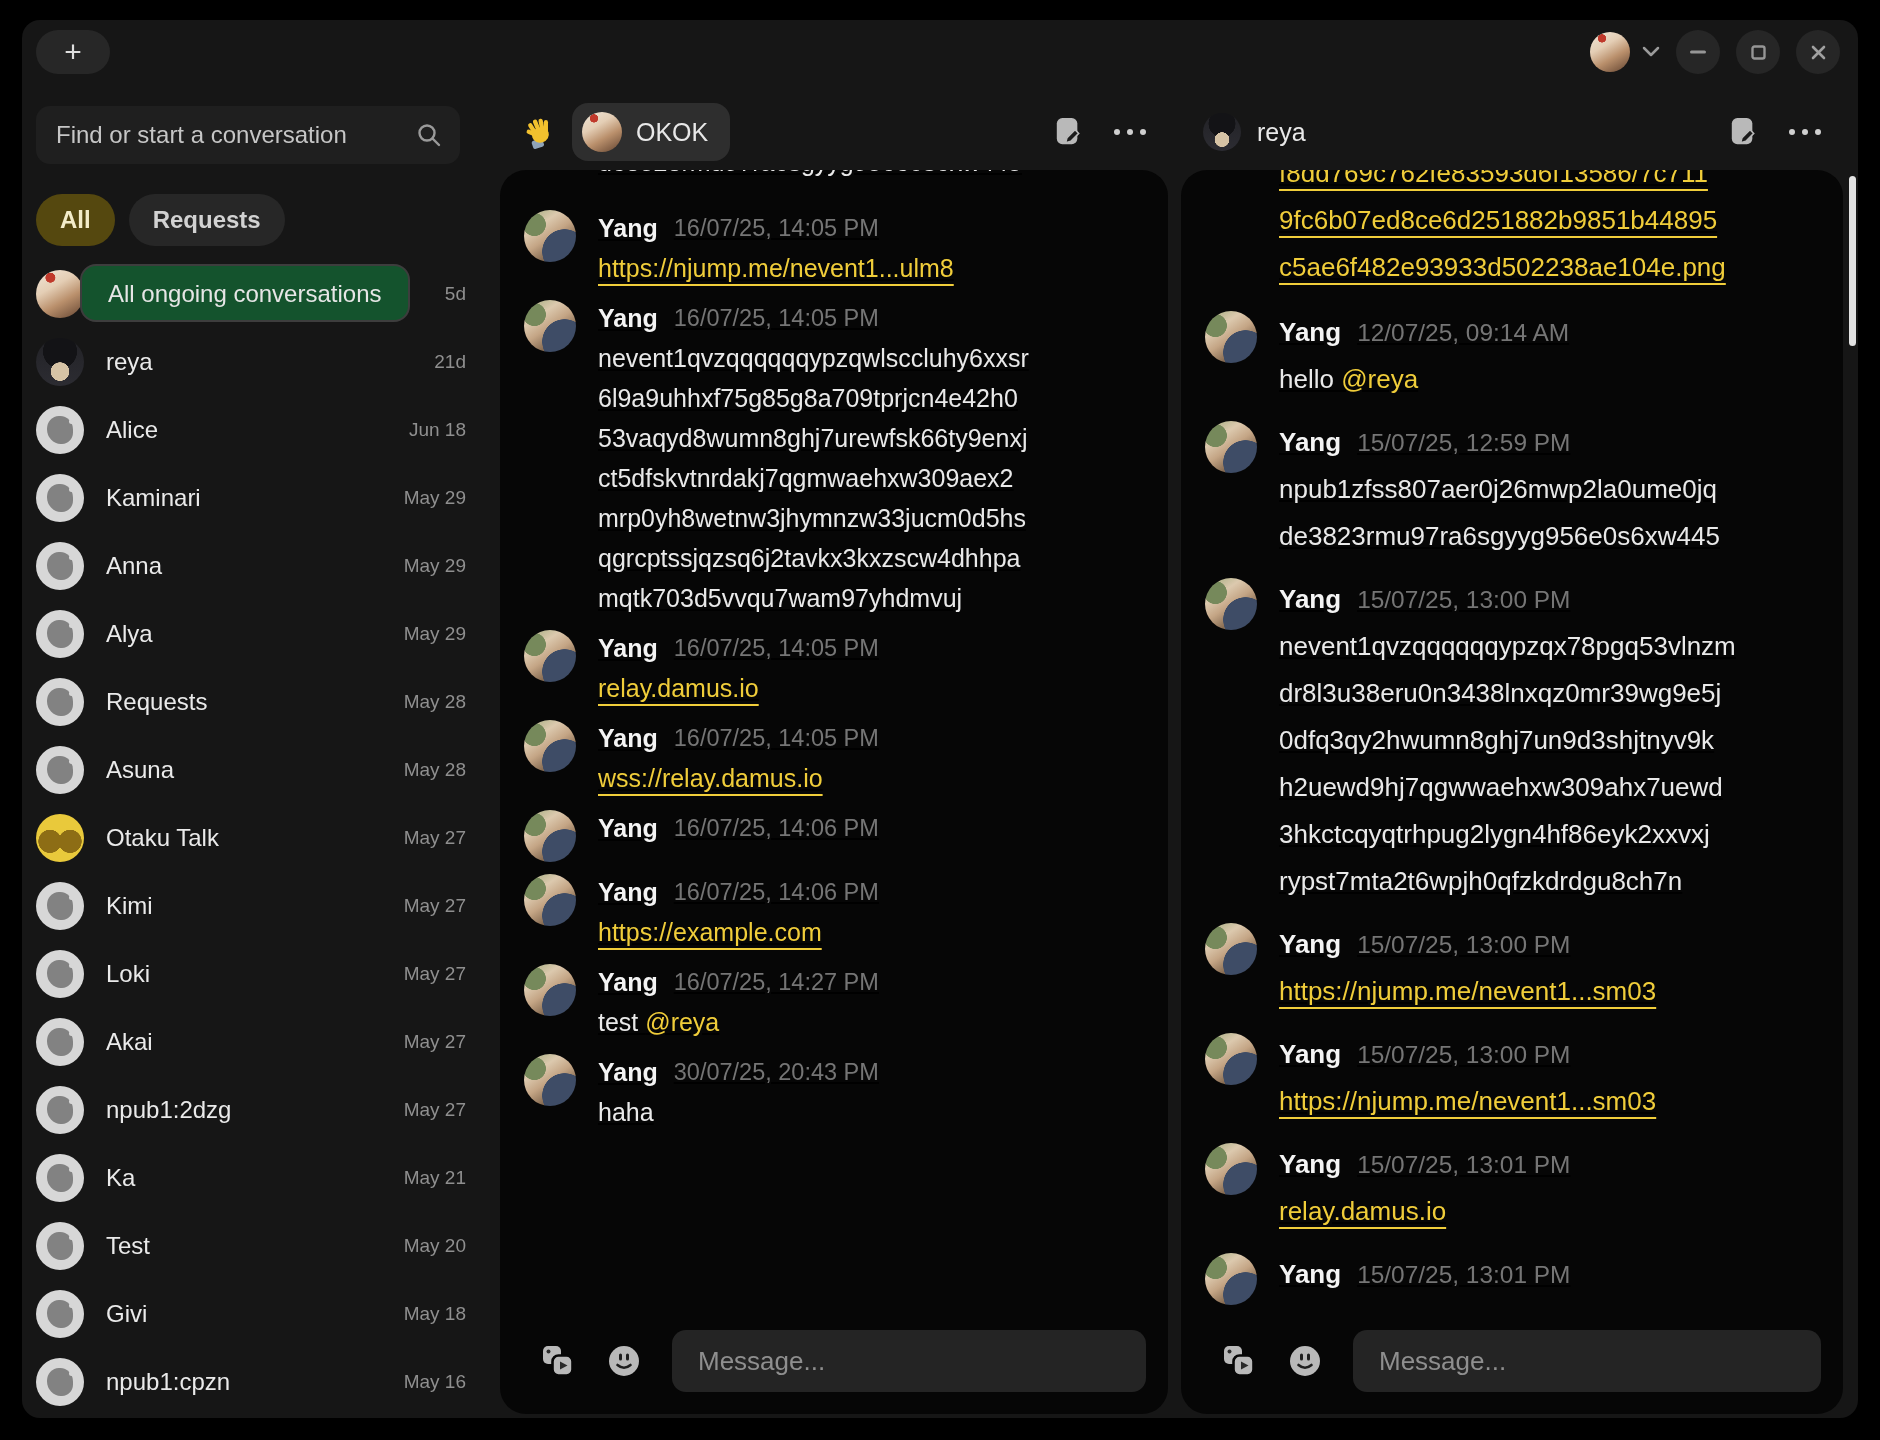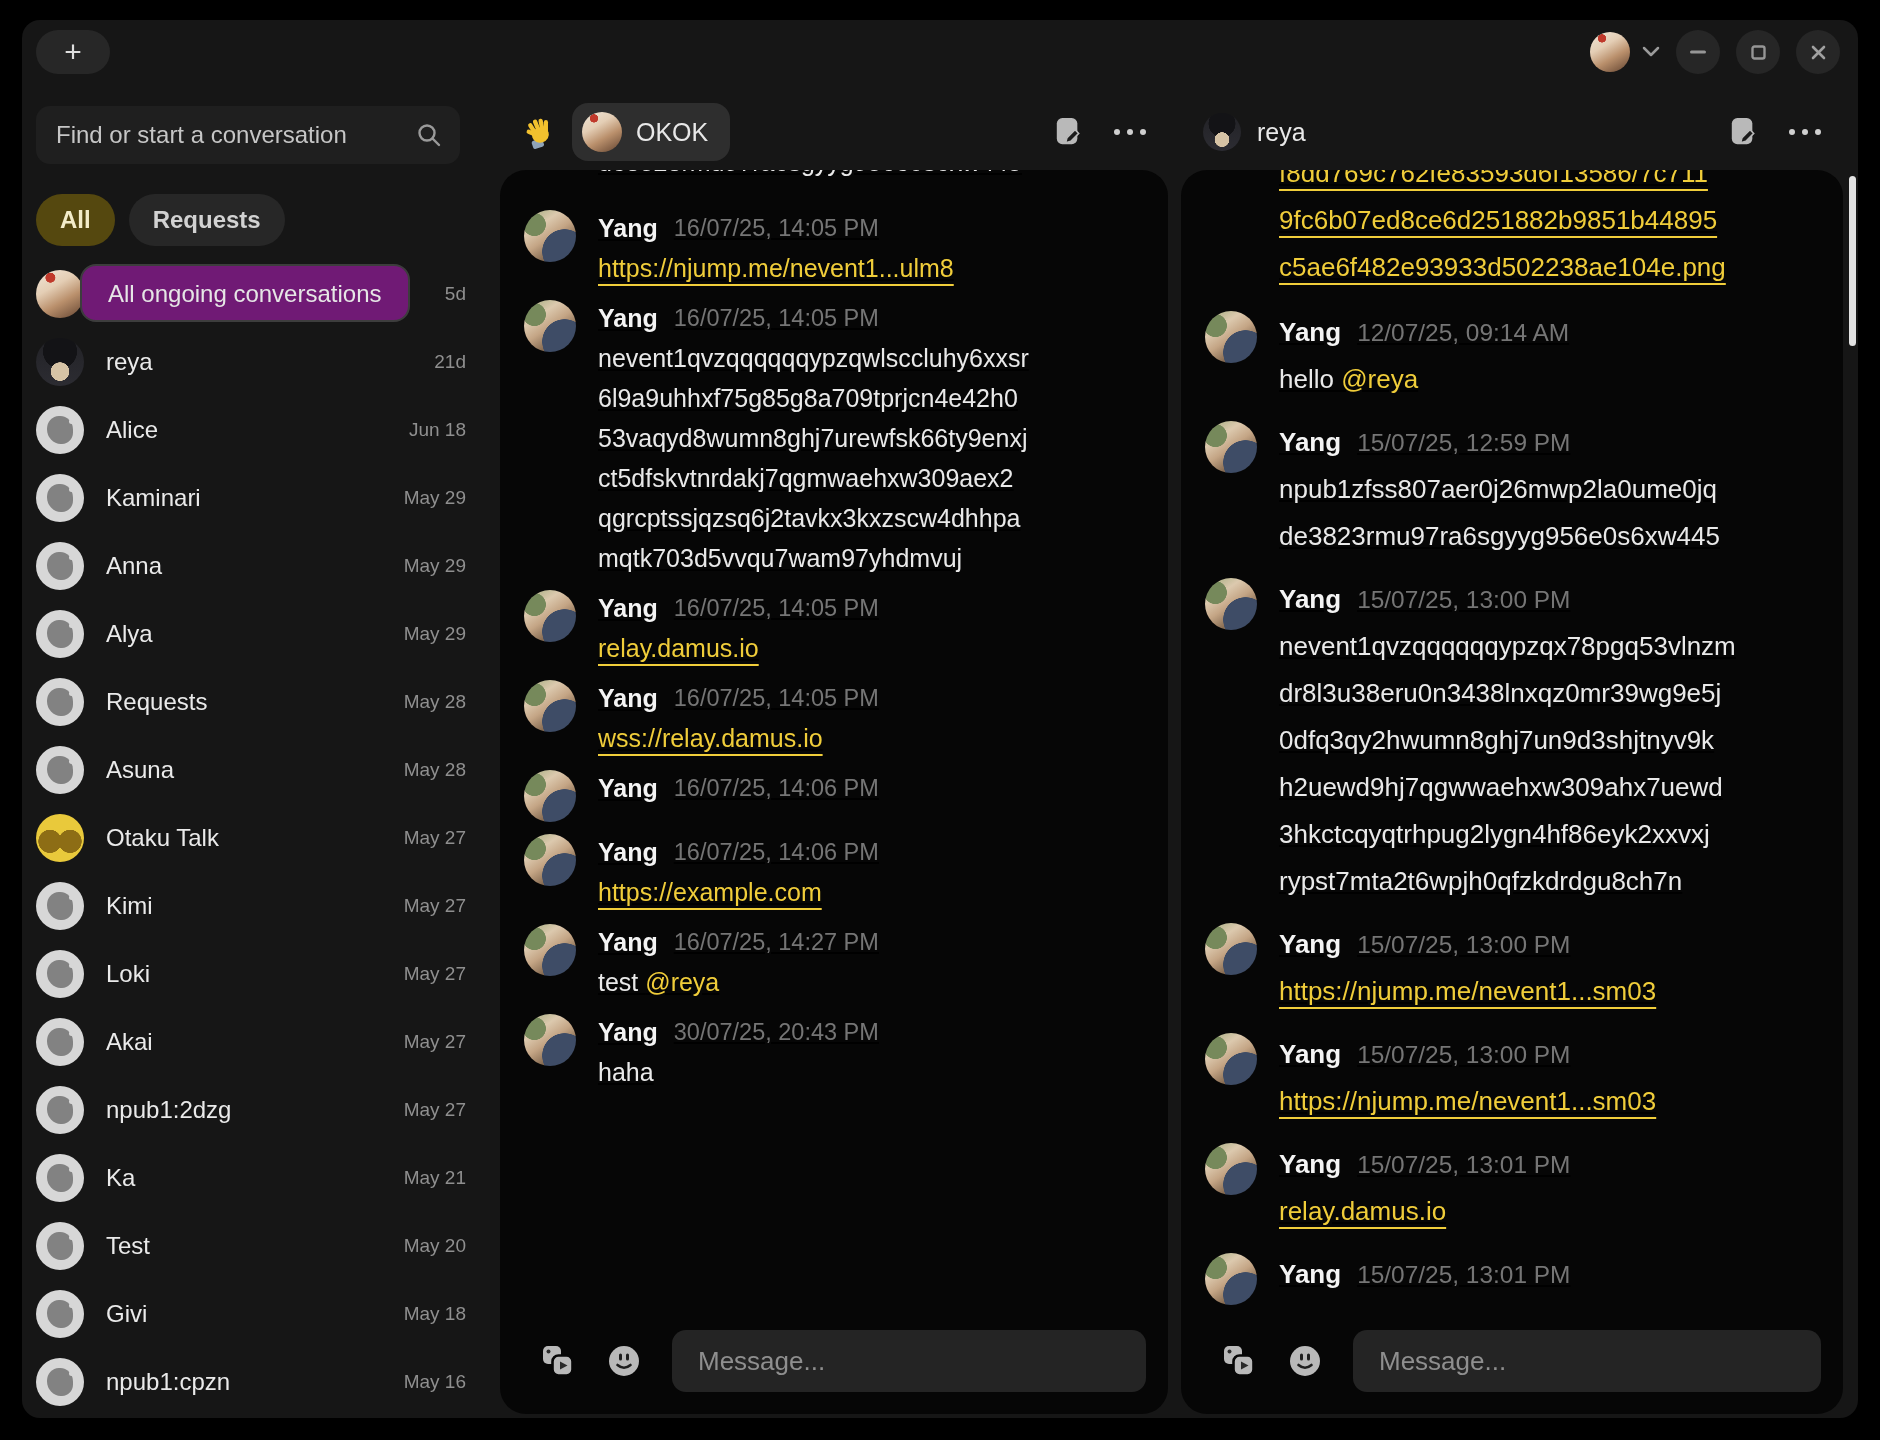--- a/index.html
+++ b/index.html
@@ -45,21 +45,21 @@
   .search-box input::placeholder{color:#c6c6c6;opacity:1;}
   .tabs{position:absolute;left:14px;top:174px;display:flex;gap:14px;}
   .chip{height:52px;border-radius:26px;display:flex;align-items:center;padding:0 24px;font-size:24px;font-weight:bold;}
   .chip-active{background:#55480f;color:#f3ecc9;}
   .chip-idle{background:#272727;color:#d2d2d2;}
   .conv-list{position:absolute;left:14px;top:240px;width:430px;bottom:0;overflow:hidden;}
   .conv-row{display:flex;align-items:center;gap:22px;height:68px;}
   .conv-av{width:48px;height:48px;}
   .conv-name{flex:1;color:#eaeaea;font-size:24px;white-space:nowrap;overflow:hidden;}
   .conv-date{color:#8f8f8f;font-size:19px;white-space:nowrap;}
-  .tooltip{position:absolute;left:58px;top:244px;height:58px;line-height:56px;padding:0 26px;background:#701a75;
+  .tooltip{position:absolute;left:58px;top:244px;height:58px;line-height:56px;padding:0 26px;background:#14532d;
     border:2px solid #3d3d3d;border-radius:16px;color:#e6e6e6;font-size:24px;white-space:nowrap;box-sizing:border-box;z-index:5;}
 
   
   .panel{position:absolute;top:74px;bottom:0;}
   .panel-mid{left:478px;width:668px;}
   .panel-right{left:1159px;width:662px;}
   .panel-head{position:absolute;left:0;right:0;top:0;height:76px;display:flex;align-items:center;}
   .wave{margin-left:22px;display:flex;}
   .head-pill{margin-left:16px;height:58px;border-radius:16px;background:#2e2e2e;display:flex;align-items:center;gap:14px;padding:0 22px 0 10px;}
   .pill-av{width:40px;height:40px;}
@@ -283,20 +283,21 @@
             <span class="av av-yang msg-av"></span>
             <div class="msg-body">
               <div class="msg-head">
                 <span class="msg-author">Yang</span>
                 <span class="msg-time">16/07/25, 14:05 PM</span>
               </div>
               <div class="msg-line">nevent1qvzqqqqqqypzqwlsccluhy6xxsr</div>
               <div class="msg-line">6l9a9uhhxf75g85g8a709tprjcn4e42h0</div>
               <div class="msg-line">53vaqyd8wumn8ghj7urewfsk66ty9enxj</div>
               <div class="msg-line">ct5dfskvtnrdakj7qgmwaehxw309aex2</div>
+              <div class="msg-line">mrp0yh8wetnw3jhymnzw33jucm0d5hs</div>
               <div class="msg-line">qgrcptssjqzsq6j2tavkx3kxzscw4dhhpa</div>
               <div class="msg-line">mqtk703d5vvqu7wam97yhdmvuj</div>
             </div>
           </div>
           <div class="msg">
             <span class="av av-yang msg-av"></span>
             <div class="msg-body">
               <div class="msg-head">
                 <span class="msg-author">Yang</span>
                 <span class="msg-time">16/07/25, 14:05 PM</span>

